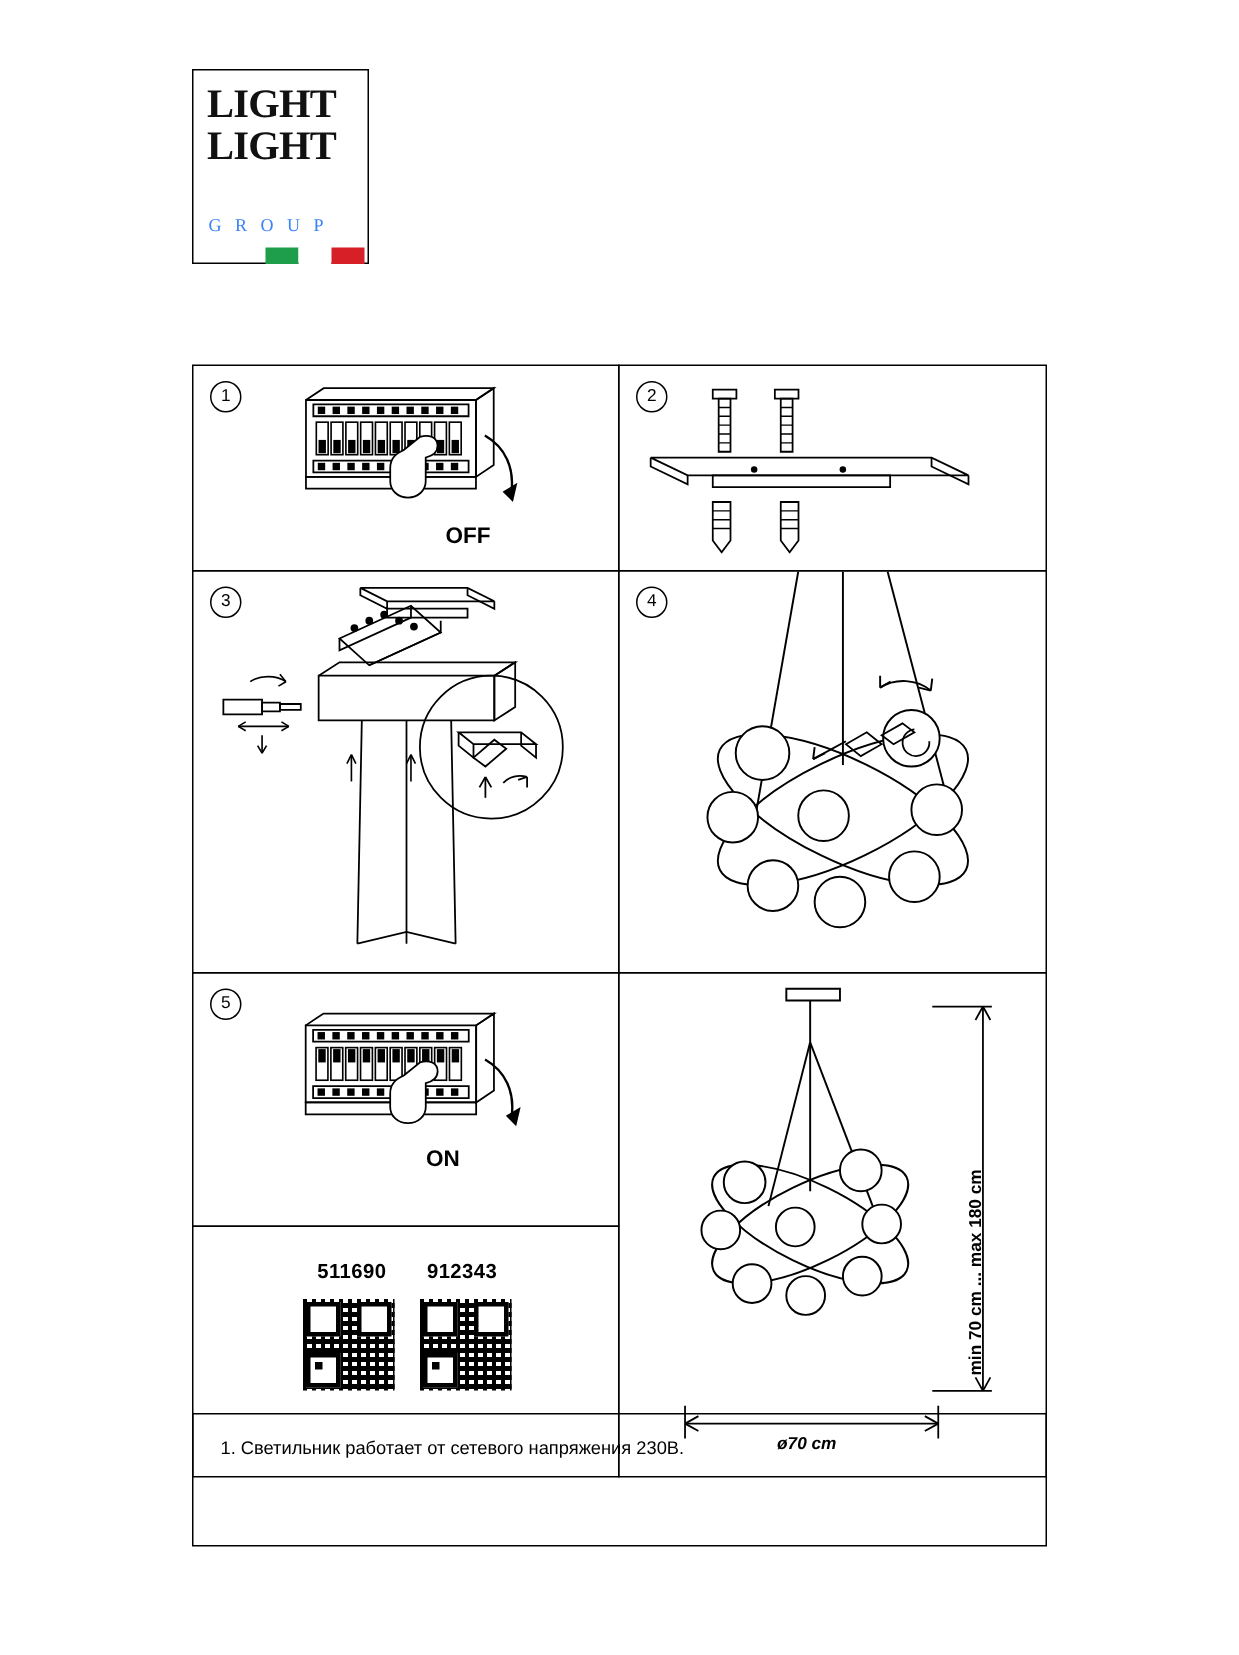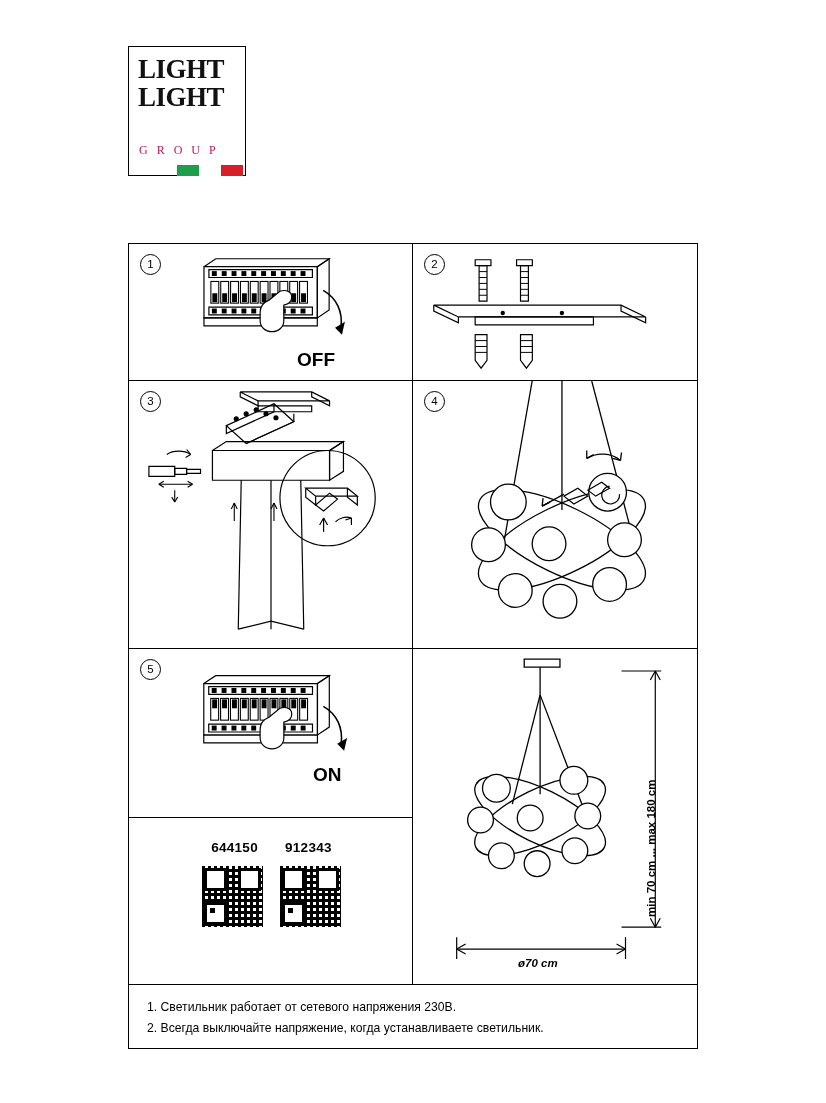--- a/index.html
+++ b/index.html
@@ -43,21 +43,21 @@
     line-height: 28px;
     letter-spacing: -0.5px;
     color: #111;
   }
   .logo-group {
     position: absolute;
     left: 10px; top: 96px;
     font-family: "Liberation Serif", serif;
     font-size: 12px;
     letter-spacing: 3px;
-    color: #be185d;
+    color: #3b82f6;
   }
   .logo-flag {
     position: absolute;
     left: 48px; top: 118px;
     width: 66px; height: 11px;
     display: flex;
   }
   .logo-flag i { display: block; height: 100%; flex: 1 1 33.33%; }
   .flag-g { background: #1e9e4a; }
   .flag-w { background: #ffffff; }
@@ -94,21 +94,21 @@
     border: 1px solid #000;
     box-sizing: border-box;
   }
   .c1 { left: 0;   top: 0;   width: 285px; height: 138px; }
   .c2 { left: 284px; top: 0; width: 286px; height: 138px; }
   .c3 { left: 0;   top: 137px; width: 285px; height: 269px; }
   .c4 { left: 284px; top: 137px; width: 286px; height: 269px; }
   .c5 { left: 0;   top: 405px; width: 285px; height: 170px; }
   .c6 { left: 0;   top: 574px; width: 285px; height: 168px; }
   .c7 { left: 284px; top: 405px; width: 286px; height: 337px; }
-  .c8 { left: 0;   top: 741px; width: 570px; height: 65px; }
+  .c8 { left: 0;   top: 699px; width: 570px; height: 89px; }
 
   .badge {
     position: absolute;
     left: 11px; top: 10px;
     width: 19px; height: 19px;
     border: 1px solid #000;
     border-radius: 50%;
     font-size: 11.5px;
     line-height: 19px;
     text-align: center;
@@ -173,21 +173,21 @@
     position: absolute;
     left: 3px; top: 3px;
     width: 5px; height: 5px;
     background: #000;
   }
 
   
   .art { position: absolute; left: 0; top: 0; width: 100%; height: 100%; }
   .lbl-off, .lbl-on {
     position: absolute;
-    font-size: 19px;
+    font-size: 15px;
     font-weight: bold;
   }
 
   .vert-label {
     position: absolute;
     font-size: 11.5px;
     font-weight: bold;
     white-space: nowrap;
     transform-origin: 0 0;
     transform: rotate(-90deg);
@@ -495,26 +495,26 @@
           <rect x="173.5" y="51" width="5" height="9"></rect>
         </g>
         <g fill="#fff" stroke="#000" stroke-width="1.2">
           <path d="M152 60 c6 -2 12 0 12 6 c0 5 -4 7 -8 8 l0 16 c0 6 -5 11 -12 11 c-7 0 -12 -5 -12 -11 l0 -9 c0 -6 4 -10 9 -12 z"></path>
         </g>
         <g fill="none" stroke="#000" stroke-width="1.6">
           <path d="M196 58 c14 8 20 22 18 38"></path>
         </g>
         <path d="M210 96 l10 -6 l-3 13 z" fill="#000"></path>
       </svg>
-      <div class="lbl-on" style="left:184px; top:115px;">ON</div>
+      <div class="lbl-on" style="left:155px; top:115px;">ON</div>
     </div>
 
     <div class="cell c6">
       <div class="qr-labels">
-        <span>644150</span>
+        <span>511690</span>
         <span>912343</span>
       </div>
       <div class="qr-row">
         <div class="qr">
             <i></i>
           </div>
         <div class="qr">
             <i></i>
           </div>
       </div>
@@ -561,18 +561,17 @@
           <path d="M214 290 v22"></path>
         </g>
       </svg>
       <div class="vert-label" style="left:232px; top:268px;">min 70 cm ... max 180 cm</div>
       <div class="dim-label" style="left:105px; top:308px;">ø70 cm</div>
     </div>
 
     <div class="cell c8">
       <div class="notes">
         <div class="note-line">1. Светильник работает от сетевого напряжения 230В.</div>
-        <div class="note-line">2. Всегда выключайте напряжение, когда устанавливаете светильник.</div>
       </div>
     </div>
 
   </div>
 </div>
 
 </body></html>

